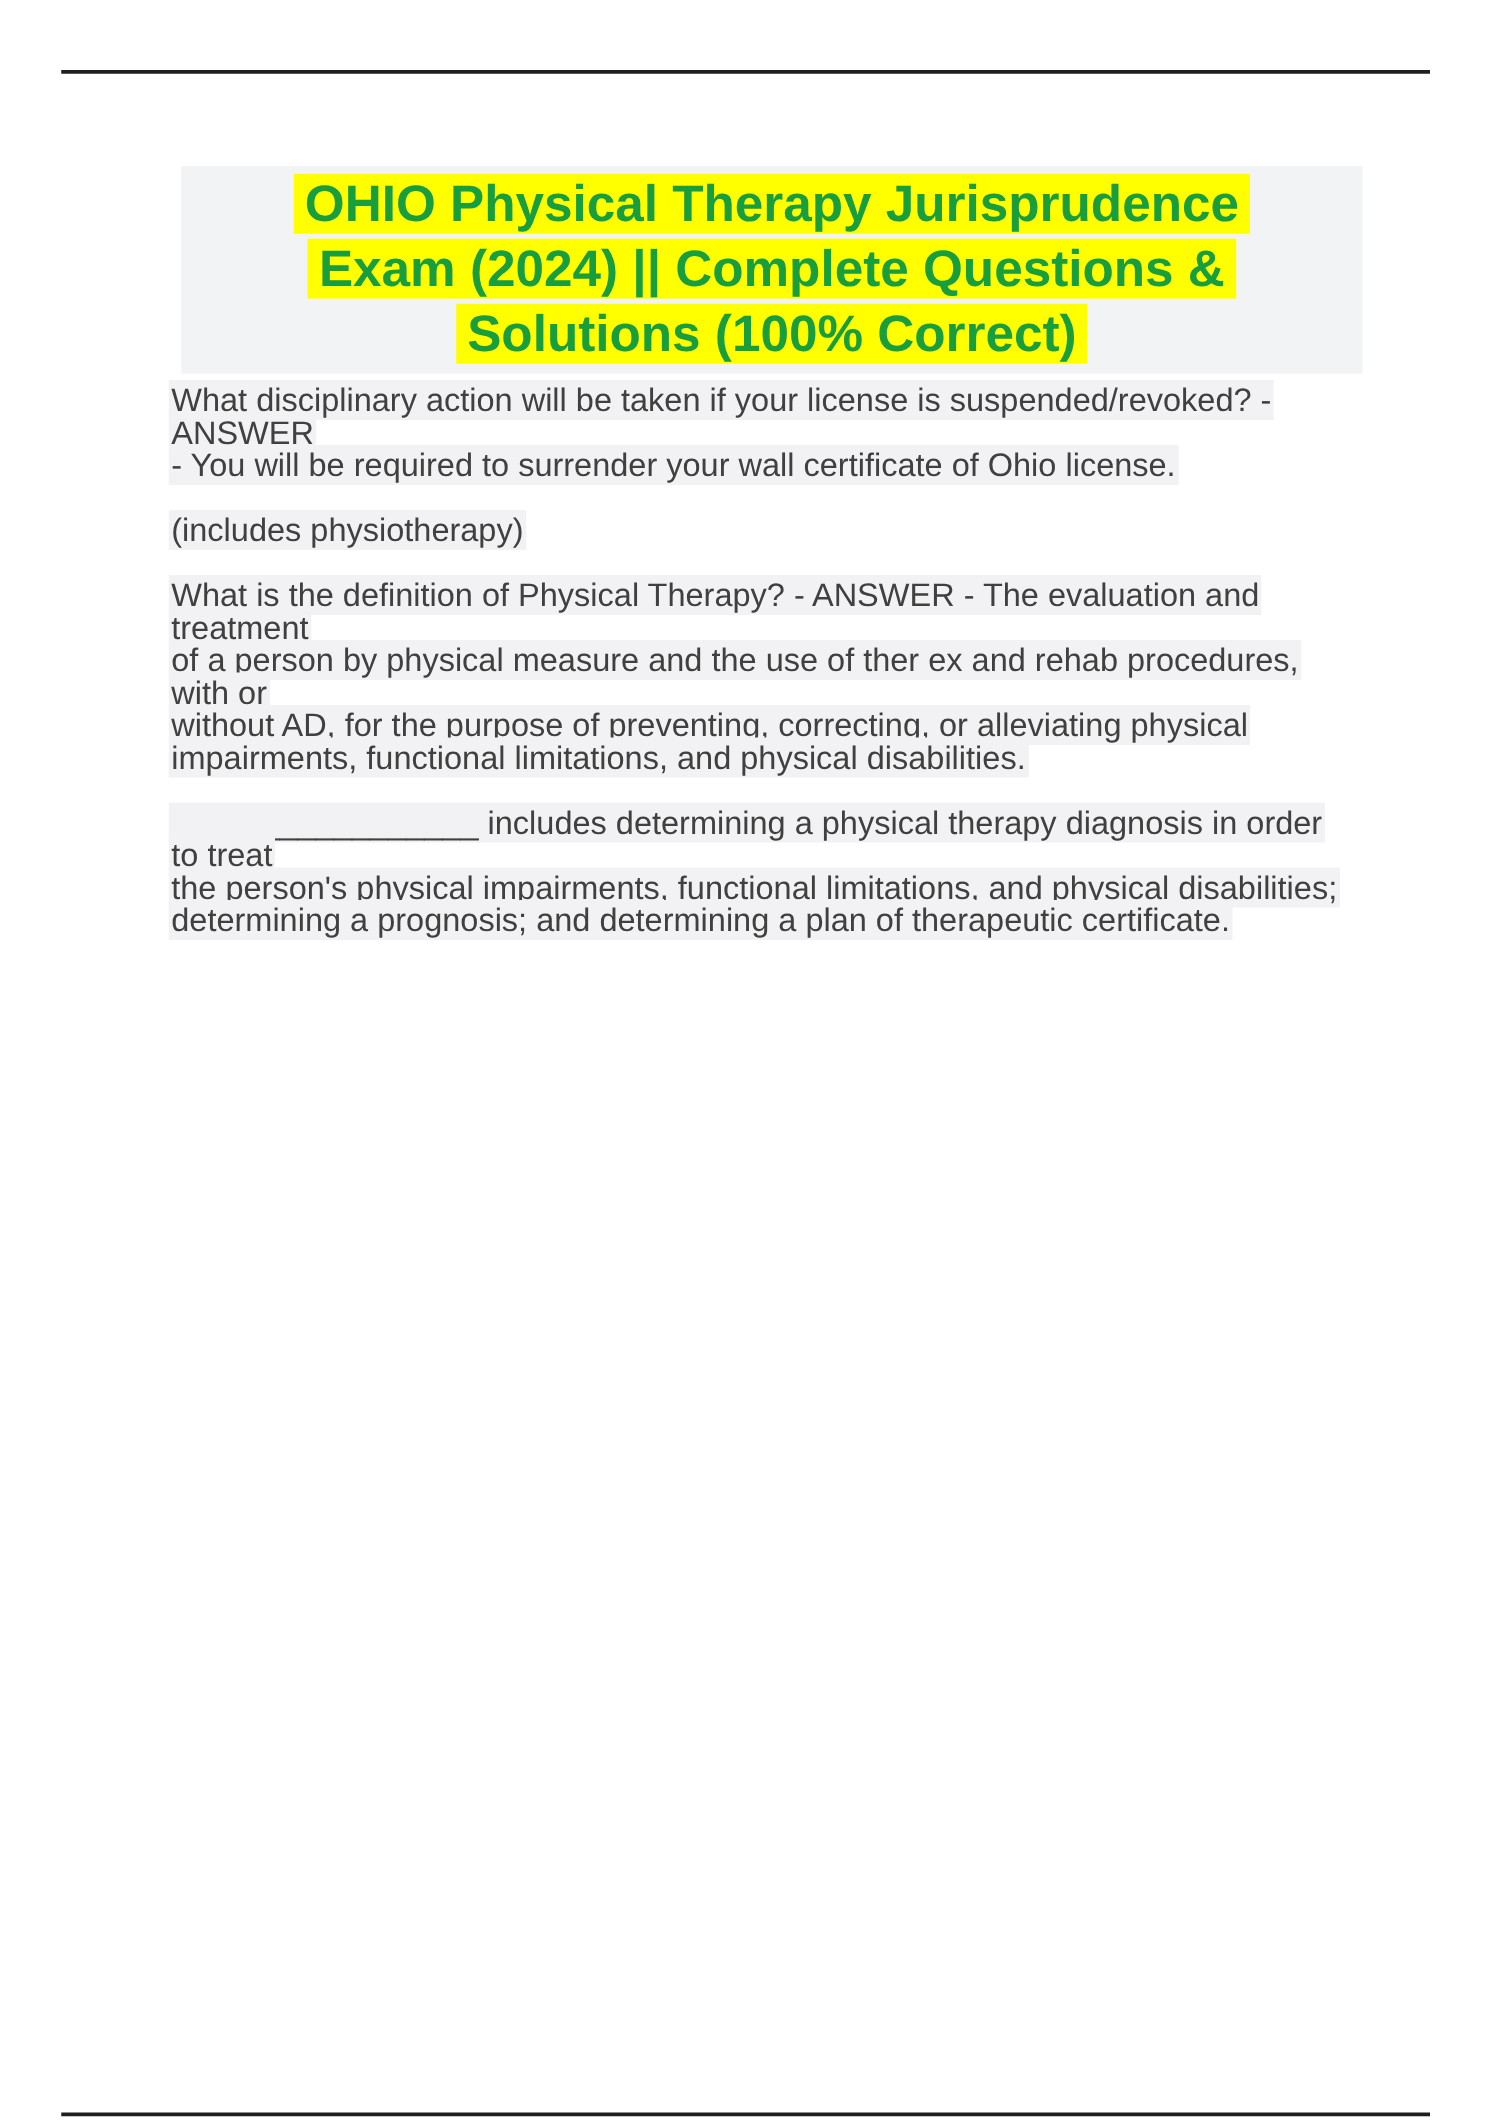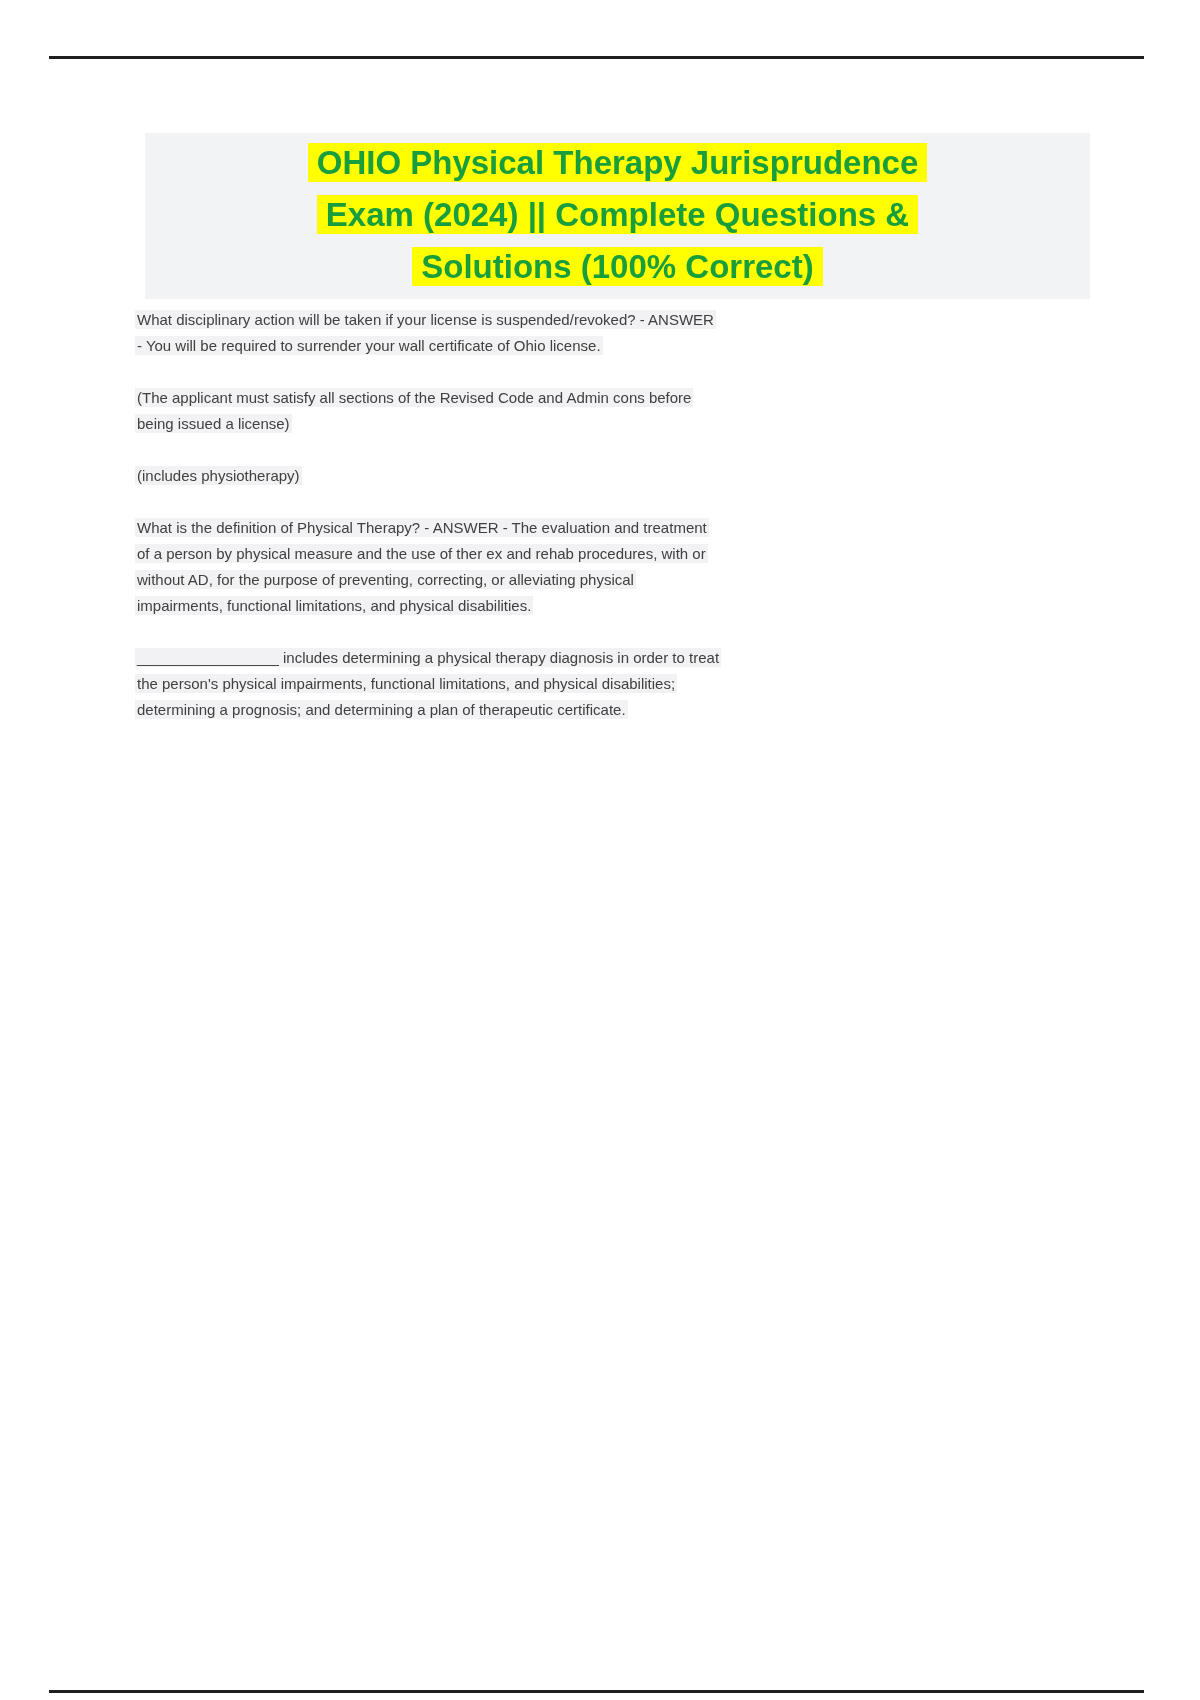--- a/index.html
+++ b/index.html
@@ -40,42 +40,42 @@
     top:133px;
     width:945px;
     min-height:160px;
     background:var(--title_block_bg,#f2f3f5);
     display:block;
     padding:4px 0 6px;
   }
   .title{
     margin:0;
     text-align:center;
-    font-size:33px;
+    font-size:41px;
     font-weight:bold;
     line-height:52px;
     color:var(--title_green,#189E3C);
     letter-spacing:0px;
   }
   .title-mark{
     background:var(--highlight_yellow,#ffff00);
     white-space:pre-line;
     padding:1px 9px;
     -webkit-box-decoration-break:clone;
     box-decoration-break:clone;
   }
   .content{
     position:absolute;
     left:135px;
     top:307px;
     width:940px;
   }
   .para{
     margin:0 0 26px 0;
-    font-size:15px;
+    font-size:26px;
     line-height:26px;
     color:var(--text,#404040);
   }
   .hl{
     background:var(--line_highlight,#f2f2f4);
     white-space:pre-line;
     padding:1px 2px;
     -webkit-box-decoration-break:clone;
     box-decoration-break:clone;
   }
@@ -88,22 +88,20 @@
 
   <header class="title-block">
     <h1 class="title"><span class="title-mark">OHIO Physical Therapy Jurisprudence
 Exam (2024) || Complete Questions &amp;
 Solutions (100% Correct)</span></h1>
   </header>
 
   <section class="content">
     <p class="para"><span class="hl">What disciplinary action will be taken if your license is suspended/revoked? - ANSWER
 - You will be required to surrender your wall certificate of Ohio license.</span></p>
-    <p class="para"><span class="hl">(The applicant must satisfy all sections of the Revised Code and Admin cons before
-being issued a license)</span></p>
     <p class="para"><span class="hl">(includes physiotherapy)</span></p>
     <p class="para"><span class="hl">What is the definition of Physical Therapy? - ANSWER - The evaluation and treatment
 of a person by physical measure and the use of ther ex and rehab procedures, with or
 without AD, for the purpose of preventing, correcting, or alleviating physical
 impairments, functional limitations, and physical disabilities.</span></p>
     <p class="para"><span class="hl">_________________ includes determining a physical therapy diagnosis in order to treat
 the person's physical impairments, functional limitations, and physical disabilities;
 determining a prognosis; and determining a plan of therapeutic certificate.</span></p>
   </section>
 

